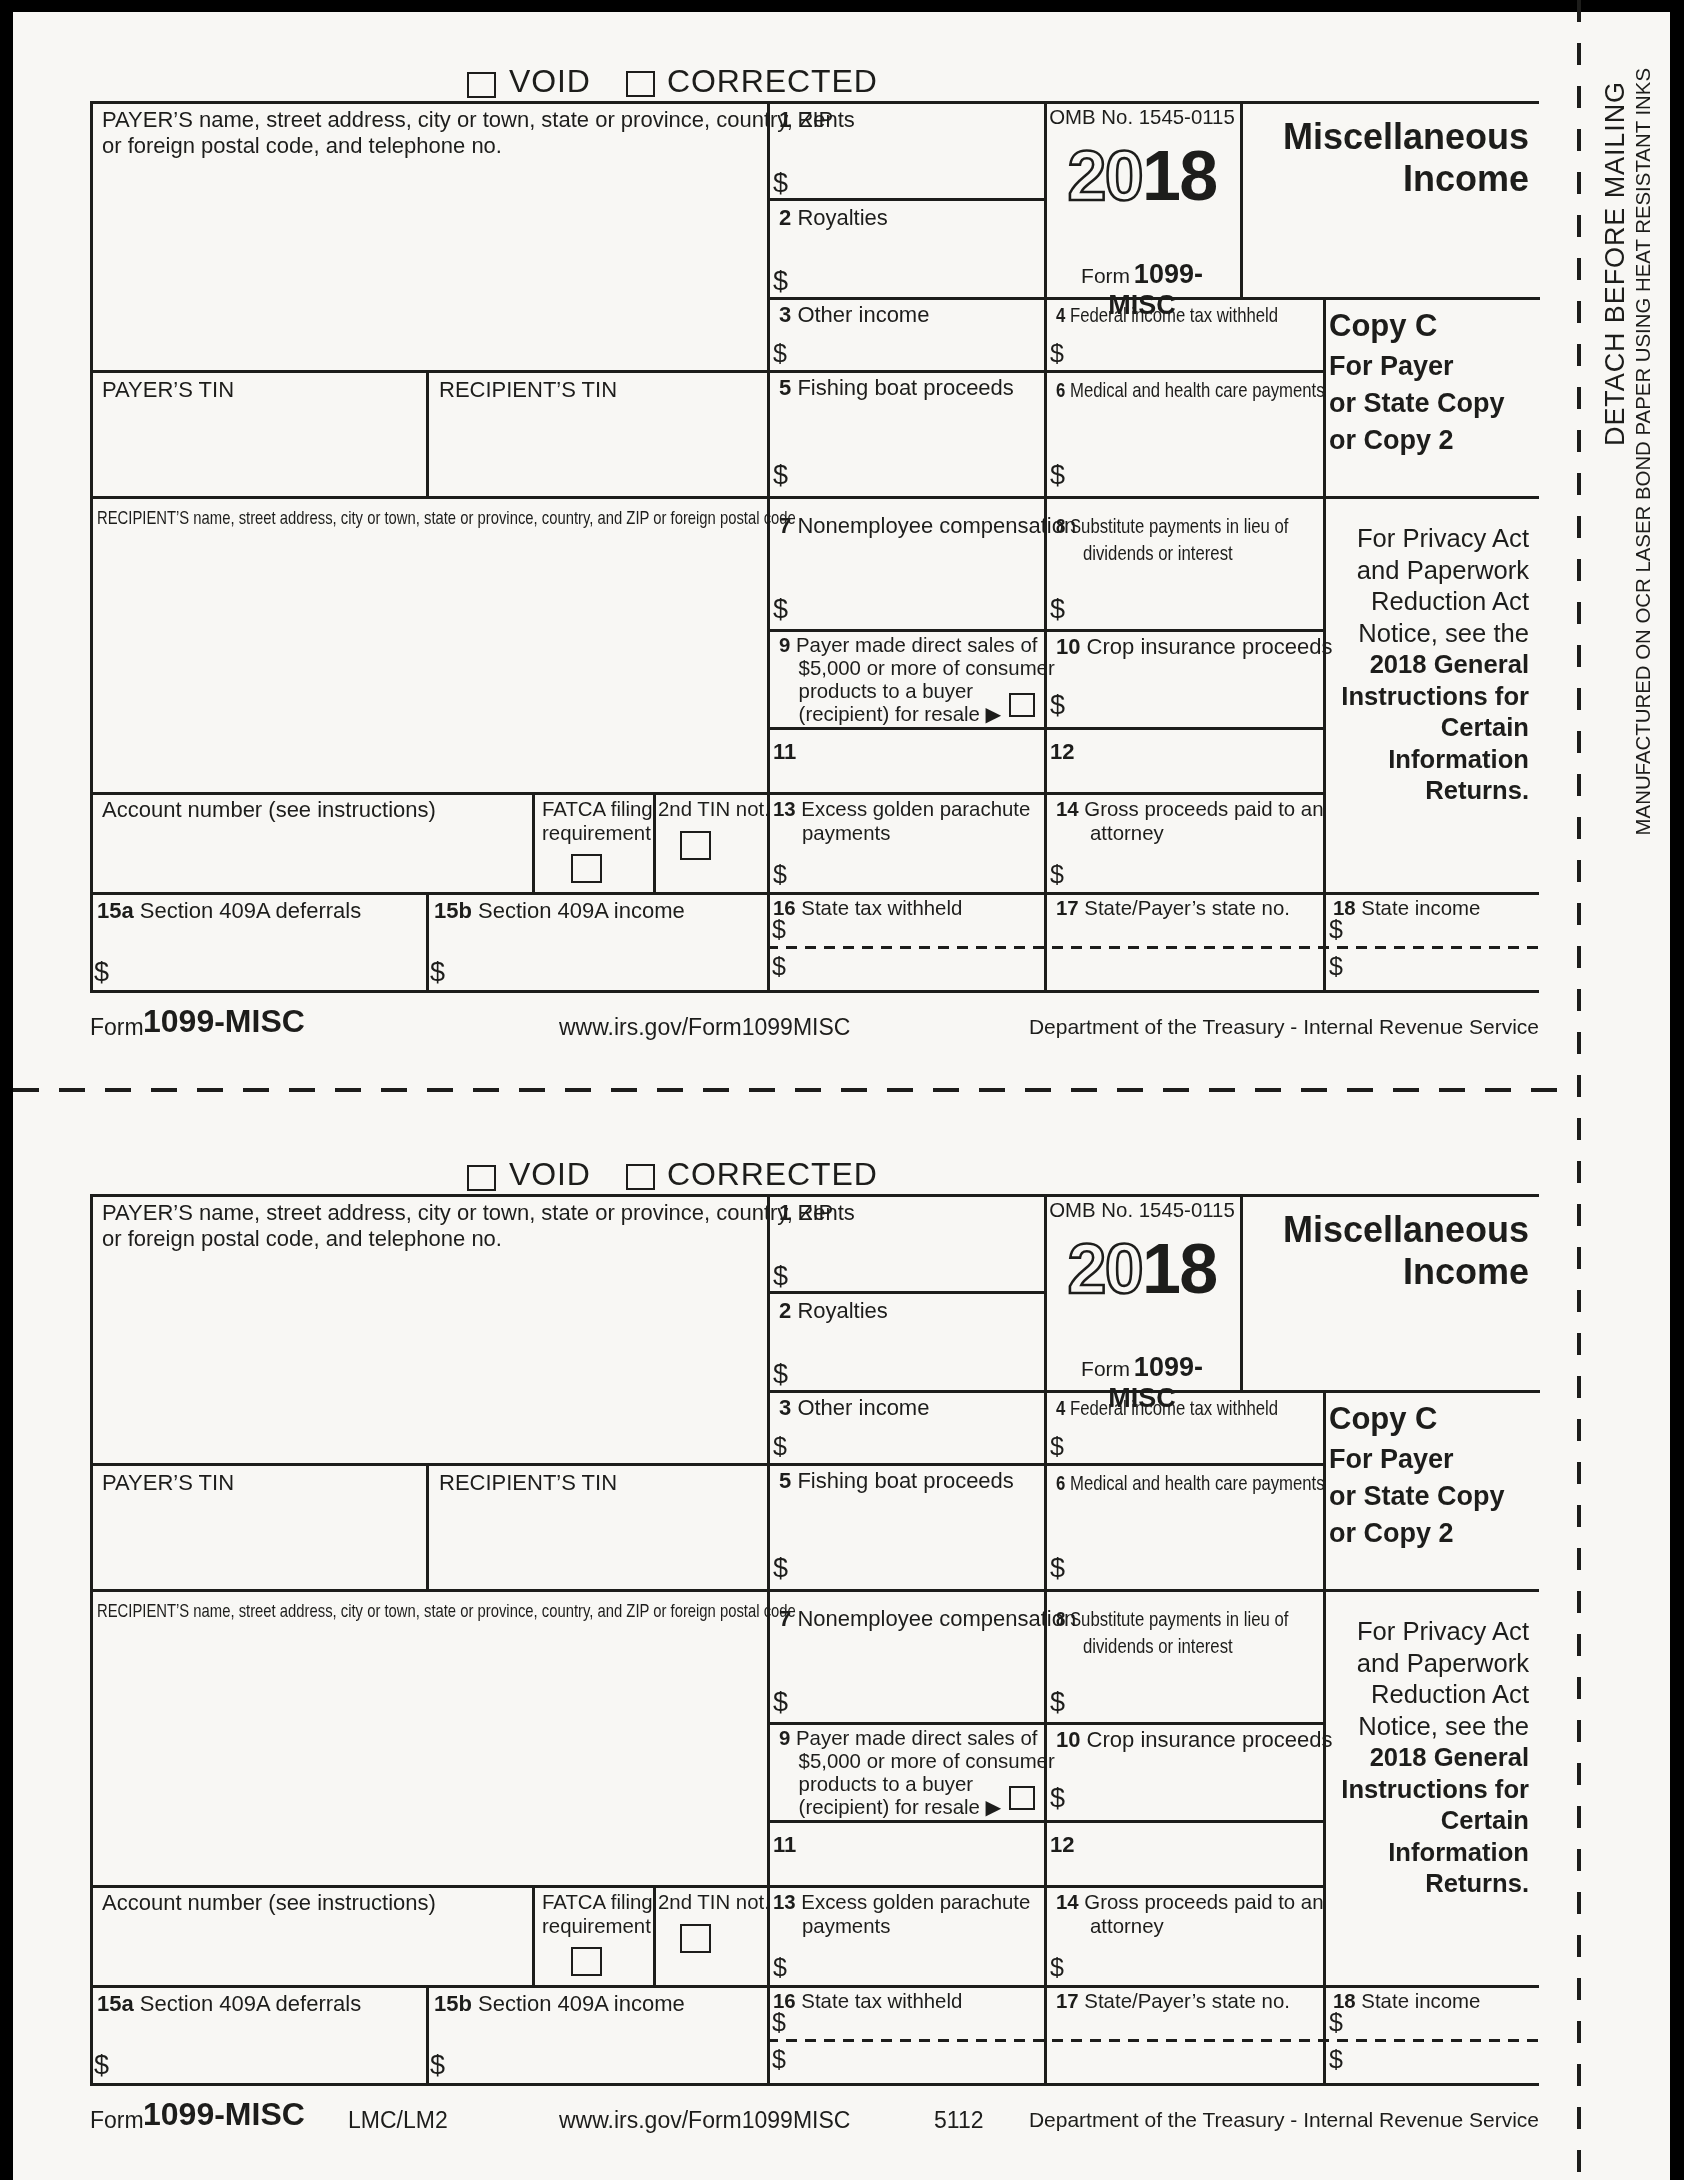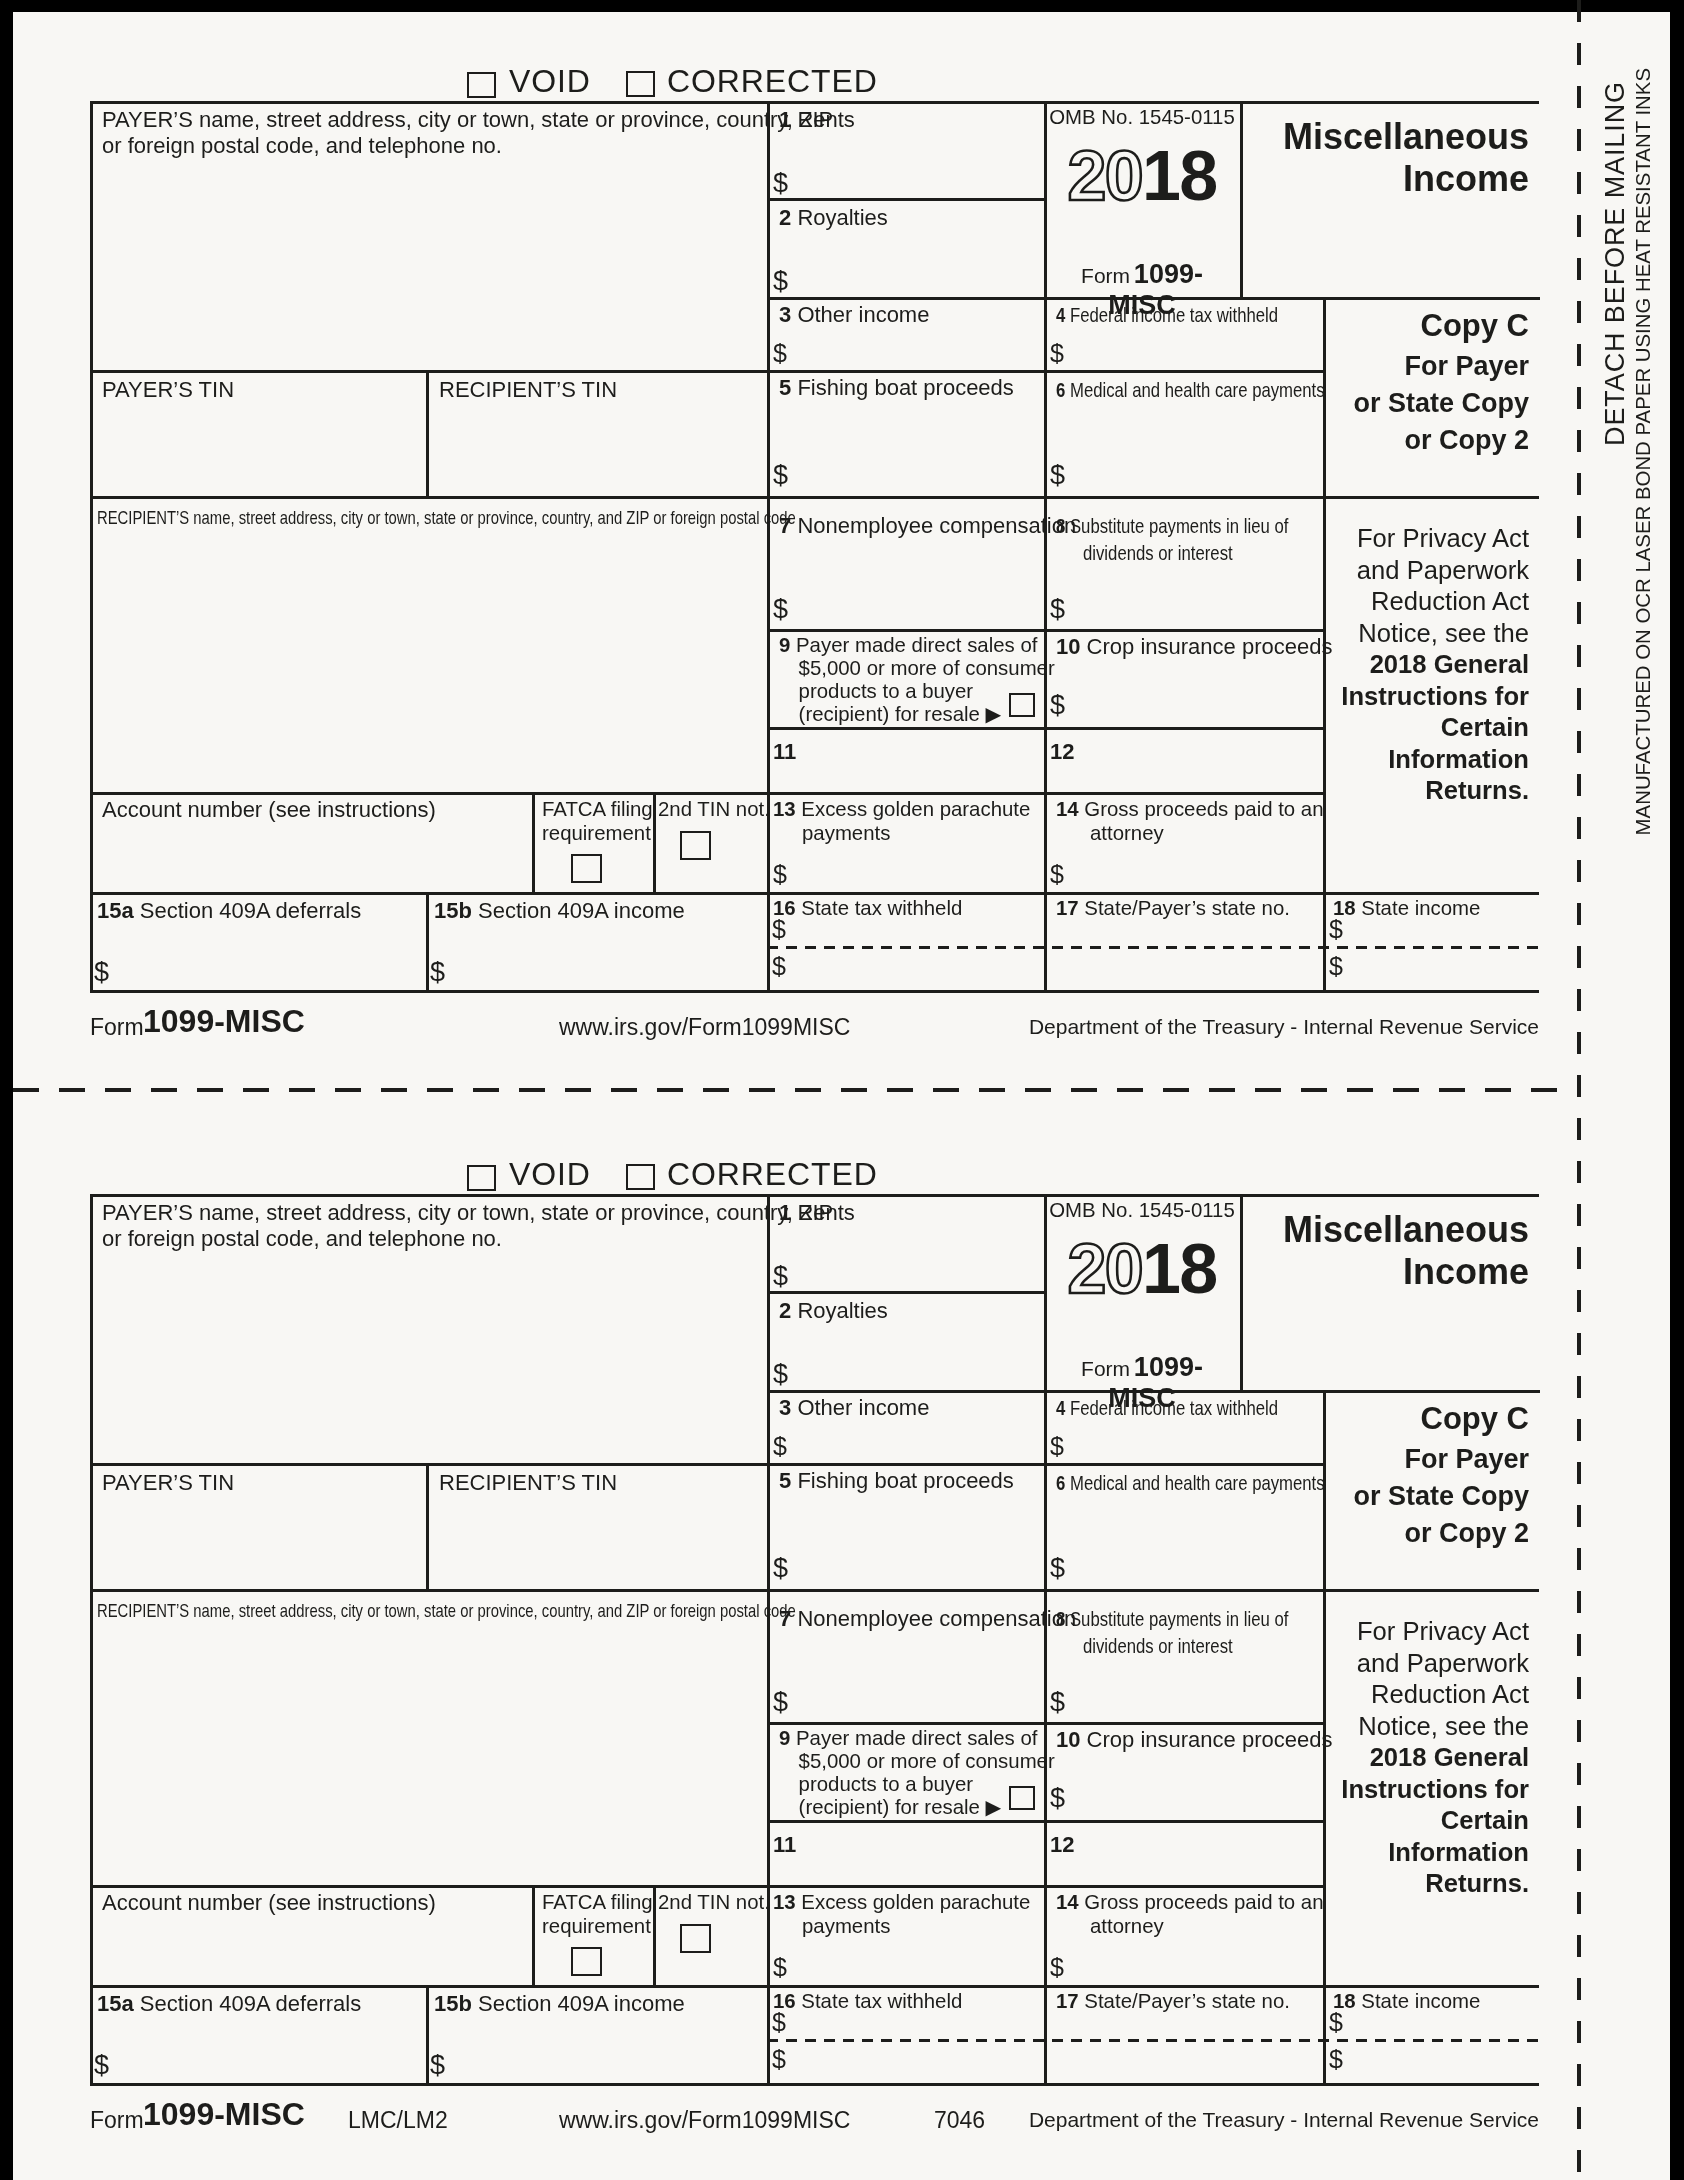--- a/index.html
+++ b/index.html
@@ -51,21 +51,21 @@
   .omb-label{position:absolute;left:1049px;width:186px;text-align:center;font-size:20.4px}
   .year{position:absolute;left:1049px;width:186px;top:129px;text-align:center;
         font-size:70px;font-weight:bold;line-height:1;letter-spacing:-1.7px}
   .year-outline{color:var(--paper);-webkit-text-stroke:2.6px var(--ink)}
   .omb-form-line{position:absolute;left:1049px;width:186px;top:247px;text-align:center}
   .omb-form-line .w{font-size:21px}
   .omb-form-line .n{font-size:27px;font-weight:bold}
 
   .title-block{position:absolute;left:1244px;width:285px;top:104px;text-align:right;
                font-size:36px;font-weight:bold;line-height:1.17}
-  .copyc-block{position:absolute;left:1329px;width:200px;top:293px;text-align:right;line-height:1.38}
+  .copyc-block{position:absolute;left:1329px;width:200px;top:293px;line-height:1.38}
   .copyc-l1{font-size:31px;font-weight:bold}
   .copyc-l{font-size:27px;font-weight:bold}
   .privacy-block{position:absolute;left:1325px;width:204px;top:511px;text-align:right;
                  font-size:25.6px;line-height:31.5px}
   .privacy-block .pb{font-weight:bold}
   .blk{display:block}
 
   .footer-item{position:absolute;font-size:23px}
   .footer-form-num{position:absolute;font-size:32px;font-weight:bold}
   .footer-dept{position:absolute;left:1022px;width:517px;text-align:right;font-size:21px}
@@ -351,21 +351,21 @@
     <span class="dol dol-sm" style="left:772px;top:942px">$</span>
     <div class="lbl sm" style="left:1056px;top:884px"><span class="num">17</span> <span>State/Payer’s state no.</span></div>
     <div class="lbl sm" style="left:1333px;top:884px"><span class="num">18</span> <span>State income</span></div>
     <span class="dol dol-sm" style="left:1329px;top:905px">$</span>
     <span class="dol dol-sm" style="left:1329px;top:942px">$</span>
 
     <span class="footer-item" style="left:90px;top:1002px">Form</span>
     <span class="footer-form-num" style="left:143px;top:991px">1099-MISC</span>
     <span class="footer-item" style="left:348px;top:1002px">LMC/LM2</span>
     <span class="footer-item" style="left:559px;top:1002px">www.irs.gov/Form1099MISC</span>
-    <span class="footer-item" style="left:934px;top:1002px">7046</span>
+    <span class="footer-item" style="left:934px;top:1002px">5112</span>
     <span class="footer-dept" style="top:1003px">Department of the Treasury - Internal Revenue Service</span>
   </div>
 </div>
 
 <div class="pgdash-h" style="left:12.8px;top:1088px;width:1566px"></div>
 <div class="pgdash-v" style="left:1577px;top:0;height:2181px"></div>
 
 <div class="vtext vtext-detach">DETACH BEFORE MAILING</div>
 <div class="vtext vtext-manu">MANUFACTURED ON OCR LASER BOND PAPER USING HEAT RESISTANT INKS</div>
 

